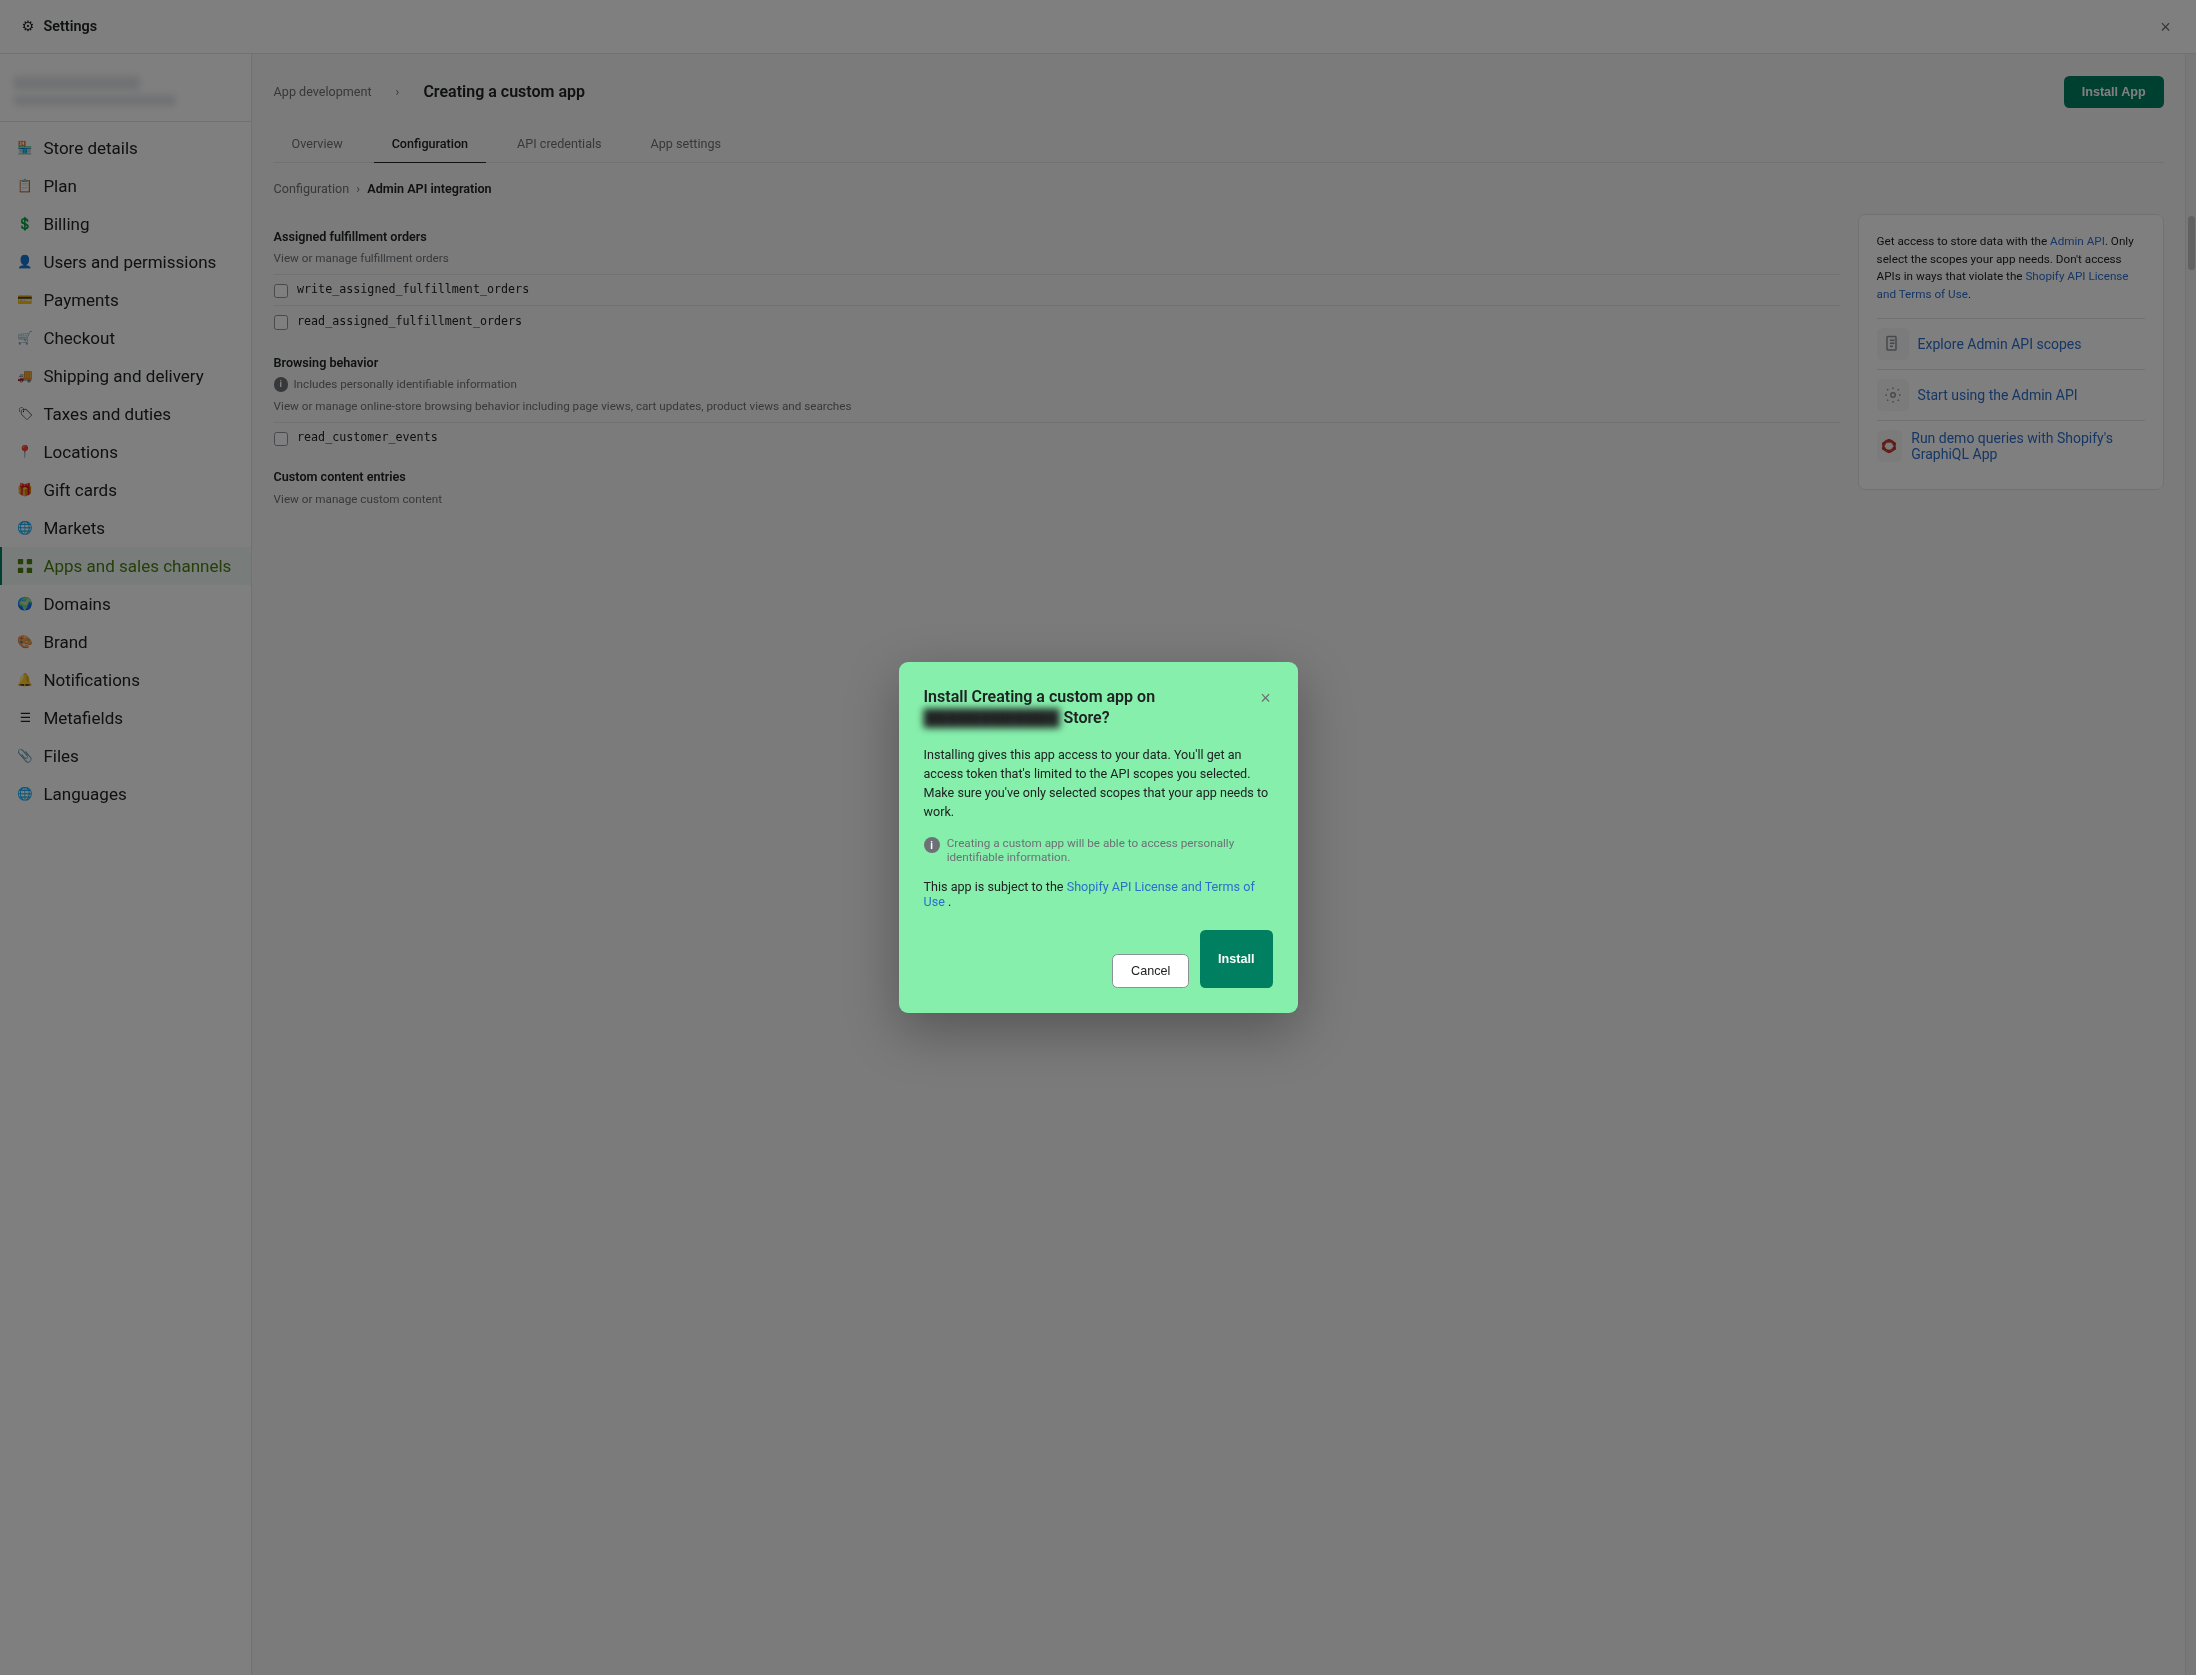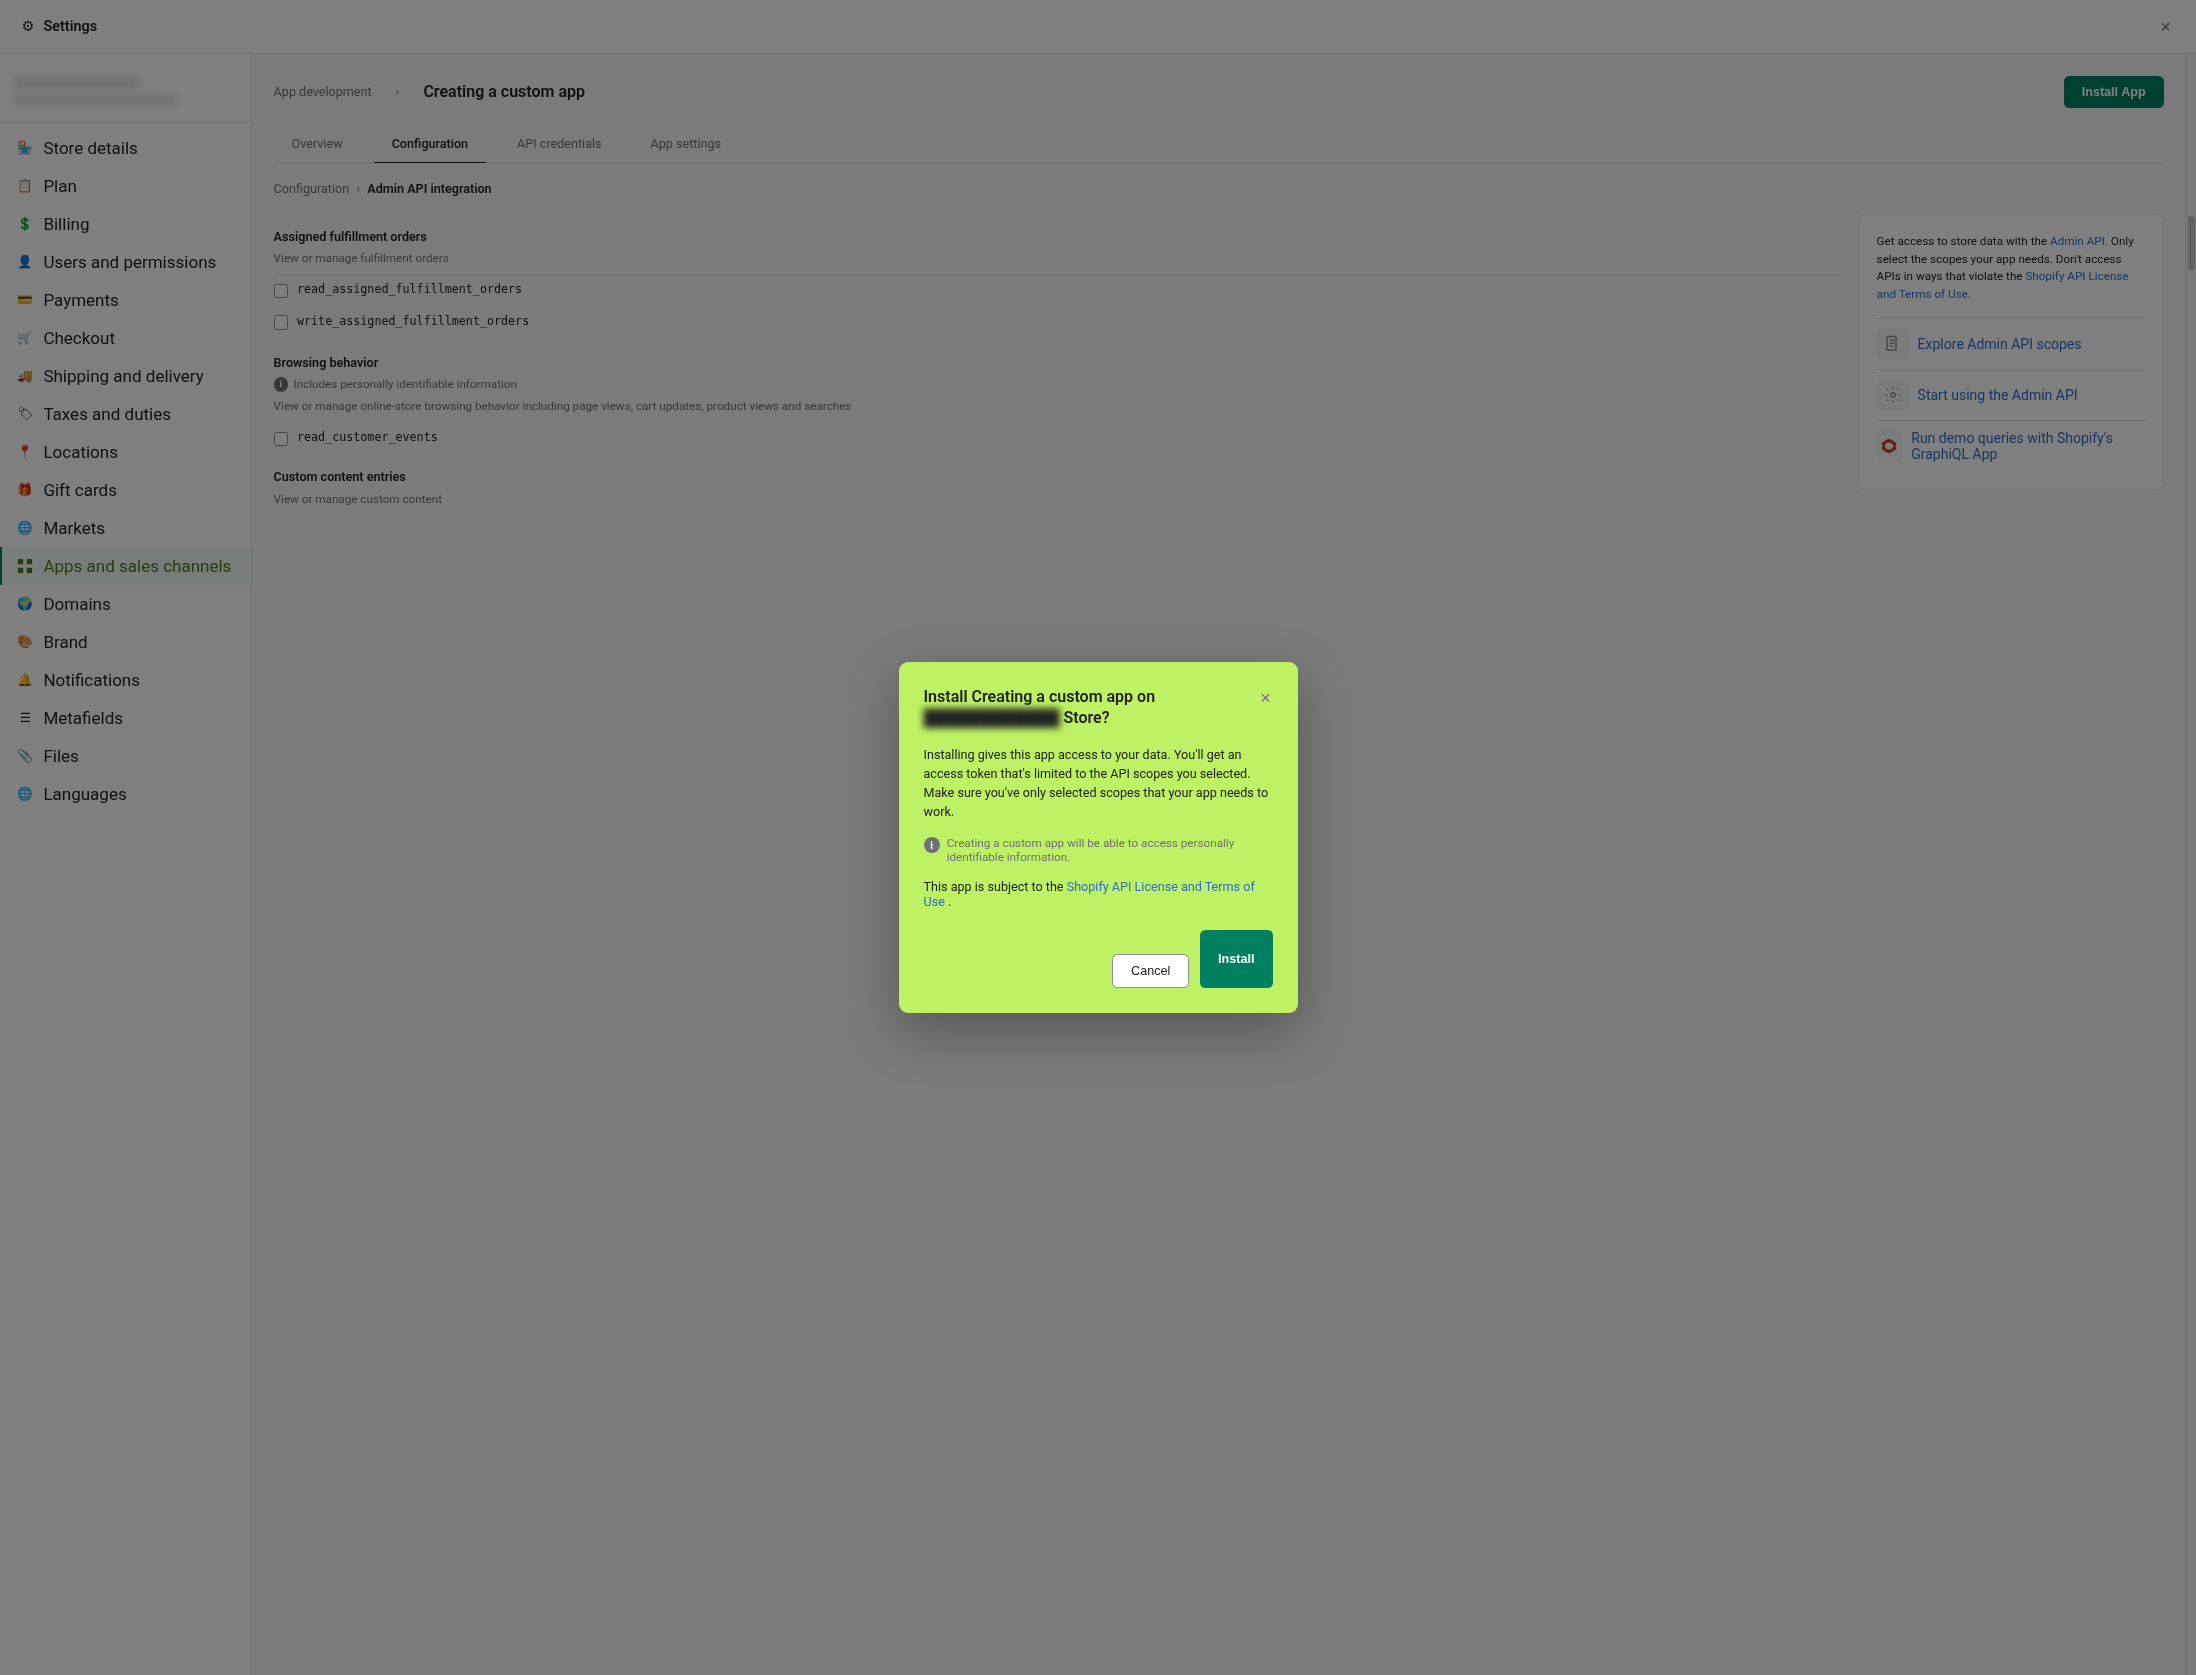--- a/index.html
+++ b/index.html
@@ -270,21 +270,21 @@
     .dialog-backdrop {
       position: fixed;
       top: 0; left: 0; right: 0; bottom: 0;
       background: rgba(0,0,0,0.5);
       z-index: 500;
       display: flex;
       align-items: center;
       justify-content: center;
     }
     .dialog {
-      background: #bef264;
+      background: #86efac;
       border-radius: 9px;
       width: 399px;
       max-width: 90vw;
       padding: 25px;
       box-shadow: 0 18px 54px rgba(0,0,0,0.3);
       position: relative;
     }
     .dialog-header {
       display: flex;
       align-items: flex-start;
@@ -539,25 +539,25 @@
 
         <div class="content-grid">
 
           <div>
 
             <div>
               <div class="section-header">Assigned fulfillment orders</div>
               <div class="section-desc">View or manage fulfillment orders</div>
               <div class="permission-row">
                 <div class="permission-checkbox"></div>
-                <span class="permission-label">read_assigned_fulfillment_orders</span>
+                <span class="permission-label">write_assigned_fulfillment_orders</span>
               </div>
               <div class="permission-row">
                 <div class="permission-checkbox"></div>
-                <span class="permission-label">write_assigned_fulfillment_orders</span>
+                <span class="permission-label">read_assigned_fulfillment_orders</span>
               </div>
             </div>
 
             <div style="margin-top:18px;">
               <div class="section-header">Browsing behavior</div>
               <div style="display:flex; align-items:center; gap:5.4px; margin-bottom:7.2px;">
                 <span style="width:14.4px;height:14.4px;background:#6d7175;border-radius:50%;color:white;display:flex;align-items:center;justify-content:center;font-size:9px;font-weight:bold;flex-shrink:0;">i</span>
                 <span style="font-size:11.7px;color:#6d7175;">Includes personally identifiable information</span>
               </div>
               <div class="section-desc">View or manage online-store browsing behavior including page views, cart updates, product views and searches</div>

